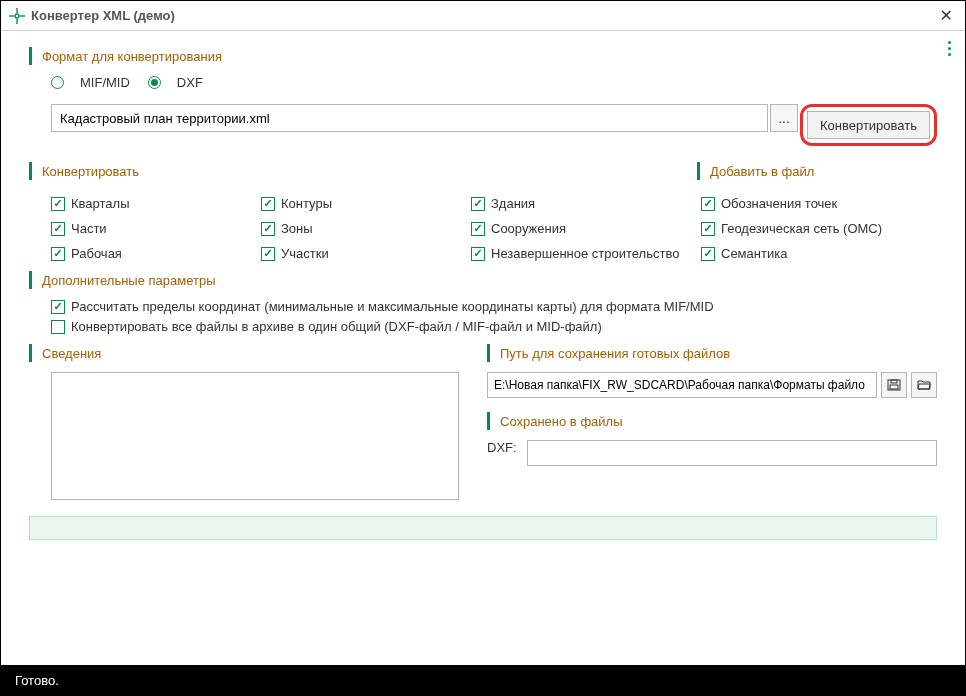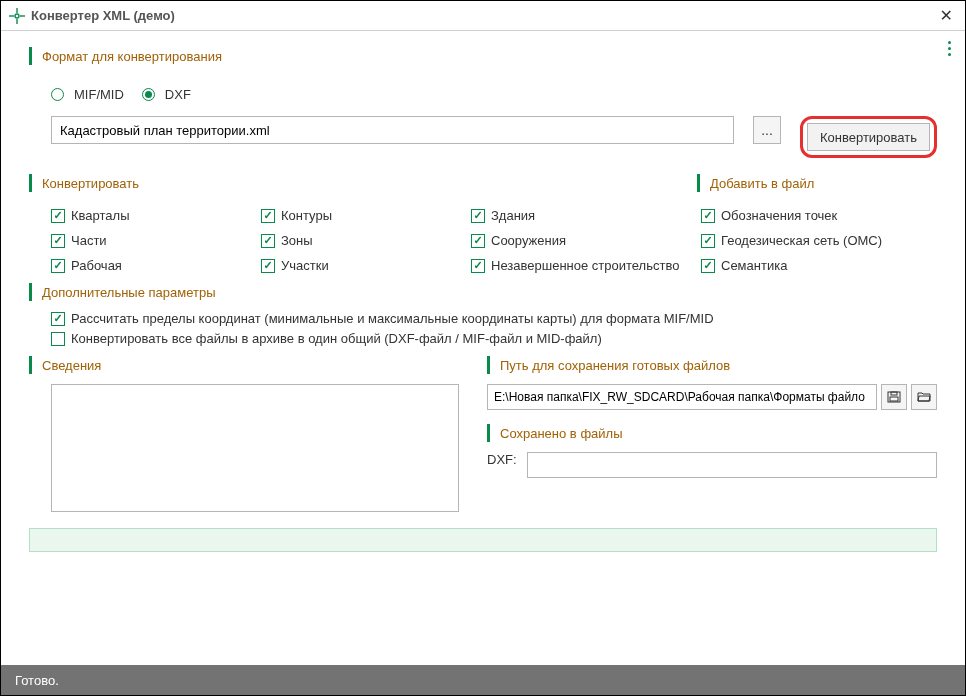--- a/index.html
+++ b/index.html
@@ -72,34 +72,34 @@
   .section-header .label {
     color: #a16207;
     font-size: 13px;
   }
   .radio-row {
     display: flex;
     align-items: center;
     gap: 18px;
     margin: 8px 0 14px 22px;
   }
-  .radio-item { display: flex; align-items: center; gap: 10px; cursor: pointer; margin-top: 12px; }
+  .radio-item { display: flex; align-items: center; gap: 16px; cursor: pointer; }
   .radio-item .circle {
     width: 13px; height: 13px;
     border: 1px solid #0a8a4a;
     border-radius: 50%;
     display: flex; align-items: center; justify-content: center;
   }
   .radio-item.selected .circle::after {
     content: ""; width: 7px; height: 7px; background: #0a8a4a; border-radius: 50%;
   }
   .file-row {
     display: flex;
     align-items: stretch;
-    gap: 19px;
+    gap: 2px;
     margin: 0 0 10px 22px;
   }
   .file-input {
     flex: 1;
     border: 1px solid #b5b5b5;
     padding: 4px 8px;
     font-size: 13px;
     height: 28px;
     background: #fff;
   }
@@ -206,21 +206,21 @@
     background: #fff;
   }
   .progress-bar {
     margin-top: 16px;
     height: 24px;
     background: #e9f7ef;
     border: 1px solid #b5e0c7;
   }
   .statusbar {
     height: 30px;
-    background: #737373;
+    background: #000000;
     color: #fff;
     display: flex;
     align-items: center;
     padding: 0 14px;
     font-size: 13px;
   }
 </style>
 </head>
 <body>
 

